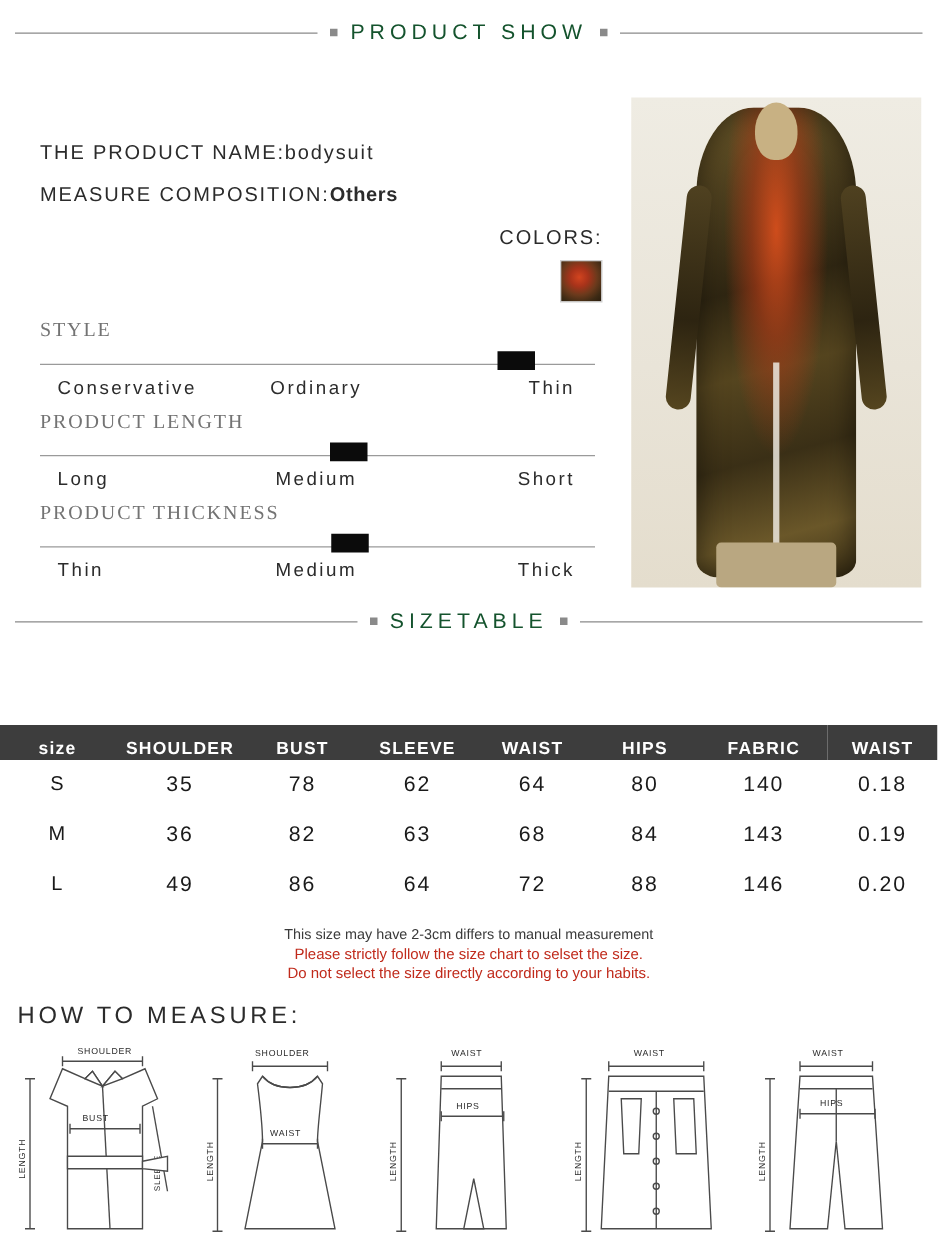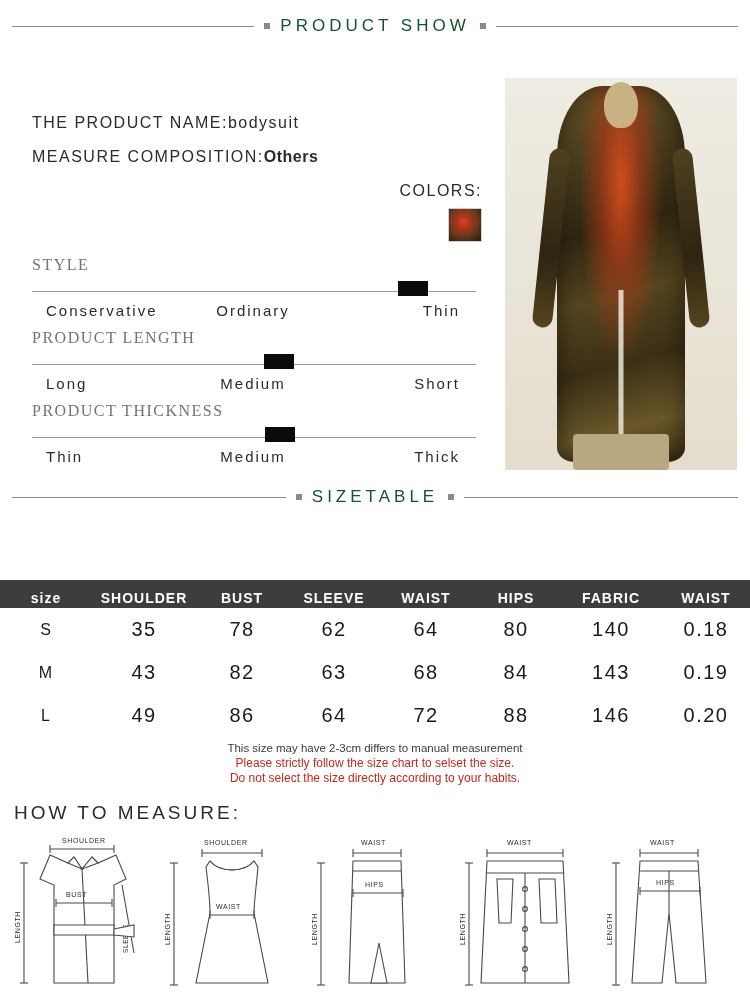--- a/index.html
+++ b/index.html
@@ -107,21 +107,21 @@
   table.sizetable thead tr.head-row th {
     font-size: 14px; font-weight: 700; letter-spacing: 1px;
     padding: 10px 0 2px 0; text-align: center;
   }
   table.sizetable thead tr.unit-row { background: #3d3d3d; color: #e9e9e9; }
   table.sizetable thead tr.unit-row th {
     font-size: 10px; font-weight: 400; padding: 0 0 10px 0; text-align: center; letter-spacing: 1px;
   }
   table.sizetable thead th.sizecol { letter-spacing: 4px; font-weight: 400; font-size: 15px; }
   table.sizetable tbody td {
-    text-align: center; font-size: 20px; letter-spacing: 1.5px;
+    text-align: center; font-size: 17px; letter-spacing: 1.5px;
     padding: 10px 0; color: #1a1a1a;
   }
   table.sizetable tbody td.sizecell { font-size: 16px; letter-spacing: 1px; }
 
   .notes { position: absolute; left: 0; top: 742px; width: 750px; text-align: center; }
   .notes .n1 { font-size: 11.5px; color: #3a3a3a; margin-bottom: 2px; }
   .notes .n2, .notes .n3 { font-size: 12px; color: #c02a1b; line-height: 1.25; }
 
   
   .htm-title {
@@ -237,21 +237,21 @@
           <td>35</td>
           <td>78</td>
           <td>62</td>
           <td>64</td>
           <td>80</td>
           <td>140</td>
           <td>0.18</td>
         </tr>
         <tr>
           <td class="sizecell">M</td>
-          <td>43</td>
+          <td>36</td>
           <td>82</td>
           <td>63</td>
           <td>68</td>
           <td>84</td>
           <td>143</td>
           <td>0.19</td>
         </tr>
         <tr>
           <td class="sizecell">L</td>
           <td>49</td>

